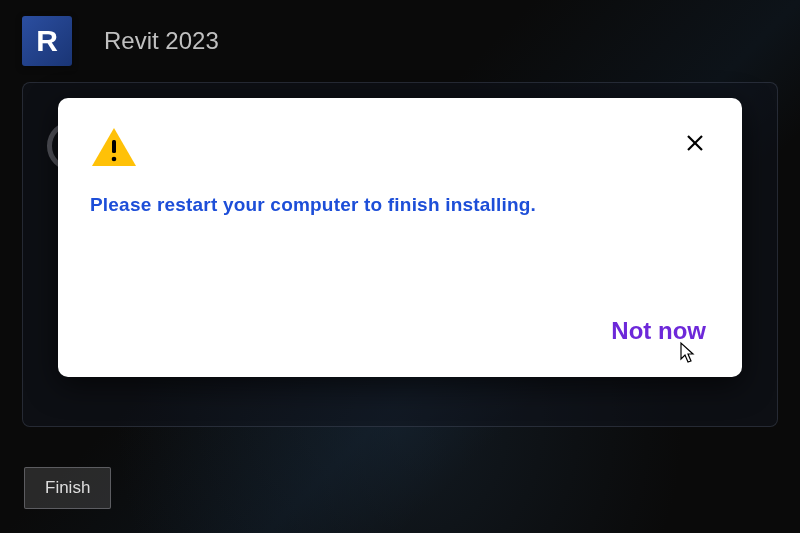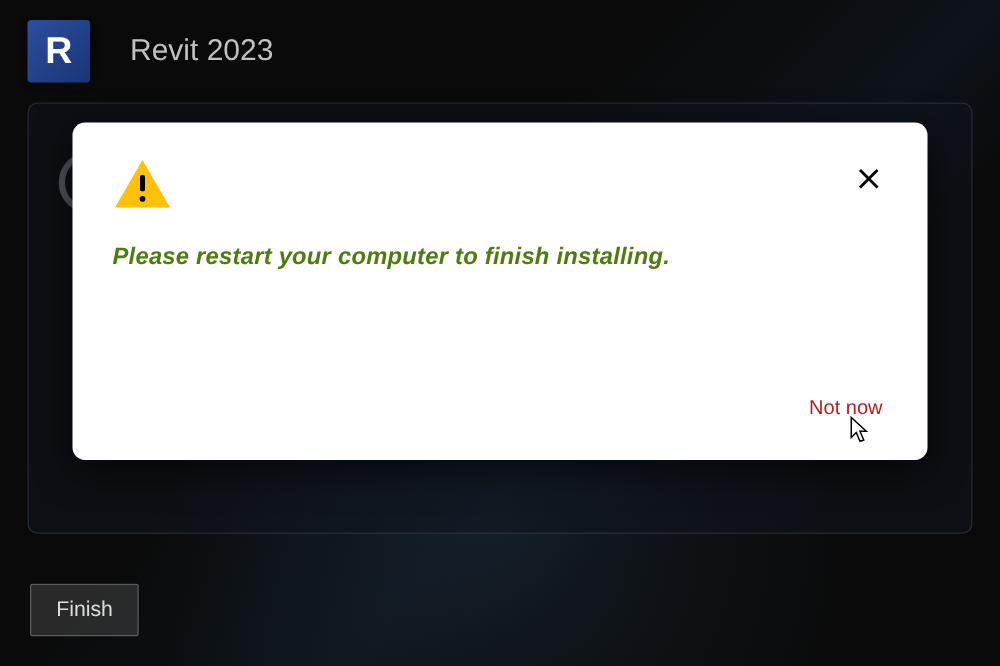--- a/index.html
+++ b/index.html
@@ -98,39 +98,38 @@
     .close-button {
       width: 30px;
       height: 30px;
       cursor: pointer;
       display: flex;
       align-items: center;
       justify-content: center;
       margin-top: 2px;
     }
     .dialog-message {
-      color: #4d7c0f;
+      color: #1d4ed8;
       font-size: 19px;
       font-weight: 600;
       margin-top: 22px;
       letter-spacing: 0.2px;
-      font-style: italic;
     }
     .dialog-buttons {
       display: flex;
       justify-content: flex-end;
       align-items: center;
       gap: 26px;
       margin-top: 95px;
       position: relative;
     }
     .not-now-button {
-      color: #b91c1c;
-      font-size: 16px;
-      font-weight: 400;
+      color: #6d28d9;
+      font-size: 24px;
+      font-weight: 700;
       cursor: pointer;
       background: transparent;
       border: none;
       padding: 6px 4px;
     }
     .restart-button {
       background: #000;
       color: #fff;
       font-size: 18px;
       font-weight: 500;

